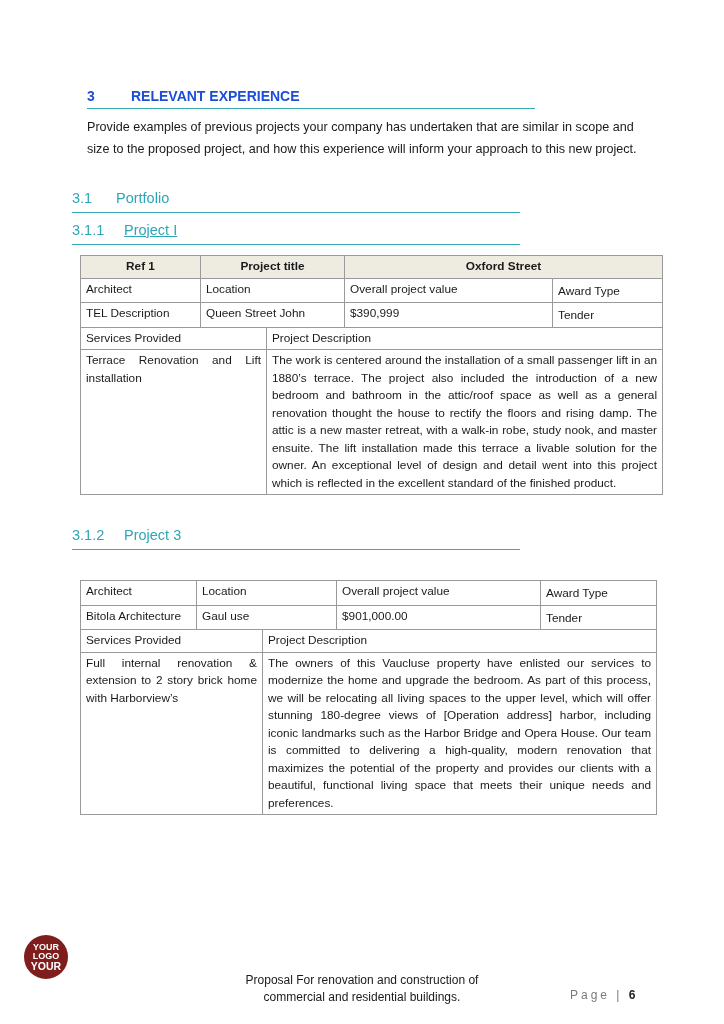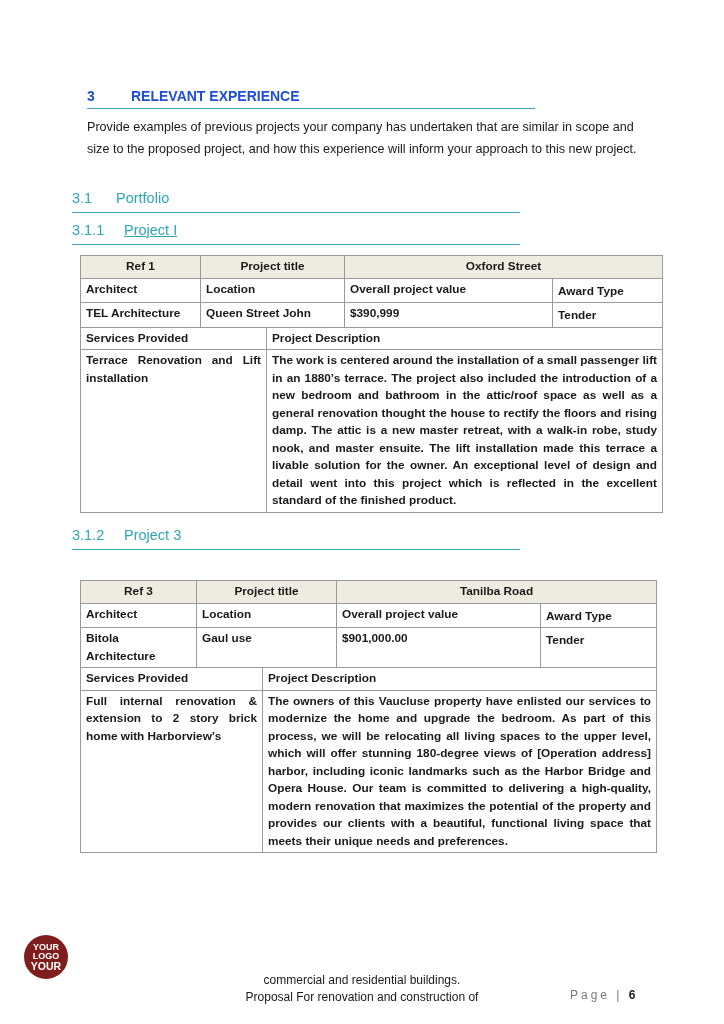--- a/index.html
+++ b/index.html
@@ -7,21 +7,21 @@
          font-family:"Liberation Sans", sans-serif; color:#1a1a1a; }
   .h1 { position:absolute; left:87px; top:88px; width:448px; height:20px;
         border-bottom:1.5px solid #3aa9b8; color:#1d4ed8; font-weight:bold; font-size:14px; }
   .h1 .num { display:inline-block; width:44px; }
   .intro { position:absolute; left:87px; top:116px; width:560px; font-size:12.6px; line-height:22px; }
   .h2 { position:absolute; left:72px; width:448px; border-bottom:1.5px solid #3aa9b8;
         color:#2ea6b7; font-size:14.5px; height:22px; }
   .h2 .num { display:inline-block; width:44px; }
   .h3 .num { width:52px; }
   table { position:absolute; border-collapse:collapse; font-size:11.8px; table-layout:fixed; }
-  td { border:1px solid #9a9a9a; padding:2px 5px; vertical-align:top; line-height:17.5px;font-weight:bold; }
+  td { border:1px solid #9a9a9a; padding:2px 5px; vertical-align:top; line-height:17.5px; }
   tr.head td { background:#eeece1; font-weight:bold; text-align:center; }
   td.just { text-align:justify; }
   .logo { position:absolute; left:24px; top:935px; width:44px; height:44px; border-radius:50%;
           background:#7f1d1d; color:#fff; font-weight:bold; font-size:9px; line-height:9px;
           display:flex; flex-direction:column; align-items:center; justify-content:center; }
   .logo .big { font-size:10.5px; line-height:11px; }
   .footer { position:absolute; left:200px; top:972px; width:324px; text-align:center;
             font-size:12px; line-height:17px; }
   .pagenum { position:absolute; left:570px; top:988px; font-size:12px; color:#7a7a7a; letter-spacing:3px; }
   .pagenum b { color:#222; letter-spacing:0; }
@@ -56,21 +56,21 @@
     <td colspan="2">Project title</td>
     <td colspan="2">Oxford Street</td>
   </tr>
   <tr>
     <td>Architect</td>
     <td colspan="2">Location</td>
     <td>Overall project value</td>
     <td style="padding-top:4px">Award Type</td>
   </tr>
   <tr>
-    <td>TEL Architecture</td>
+    <td>TEL Description</td>
     <td colspan="2">Queen Street John</td>
     <td>$390,999</td>
     <td style="padding-top:4px">Tender</td>
   </tr>
   <tr>
     <td colspan="2">Services Provided</td>
     <td colspan="3">Project Description</td>
   </tr>
   <tr>
     <td colspan="2" class="just">Terrace Renovation and Lift installation</td>
@@ -85,25 +85,20 @@
 
 <table style="left:80px; top:580px; width:576px;">
   <colgroup>
       <col style="width:116px">
       <col style="width:66px">
       <col style="width:74px">
       <col style="width:204px">
       <col style="width:116px">
     </colgroup>
   <tbody>
-      <tr class="head">
-    <td>Ref 3</td>
-    <td colspan="2">Project title</td>
-    <td colspan="2">Tanilba Road</td>
-  </tr>
   <tr>
     <td>Architect</td>
     <td colspan="2">Location</td>
     <td>Overall project value</td>
     <td style="padding-top:4px">Award Type</td>
   </tr>
   <tr>
     <td>Bitola Architecture</td>
     <td colspan="2">Gaul use</td>
     <td>$901,000.00</td>
@@ -119,18 +114,18 @@
   </tr>
 </tbody>
   </table>
 
 <div class="logo">
   <span>YOUR</span>
   <span>LOGO</span>
   <span class="big">YOUR</span>
 </div>
 <div class="footer">
+  <div>Proposal For renovation and construction of</div>
   <div>commercial and residential buildings.</div>
-  <div>Proposal For renovation and construction of</div>
 </div>
 <div class="pagenum">
   <span>Page |</span> <b>6</b>
 </div>
 
 </body></html>

